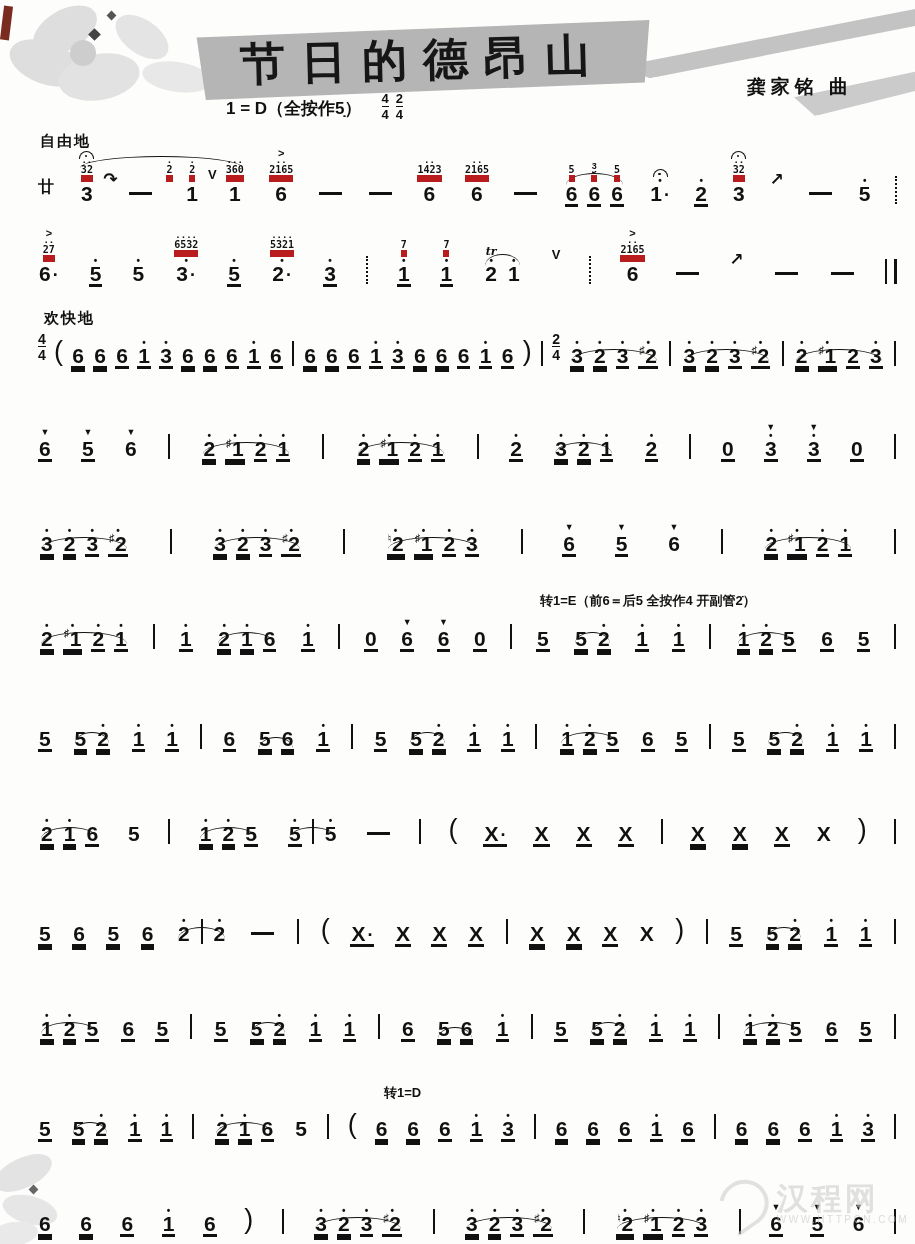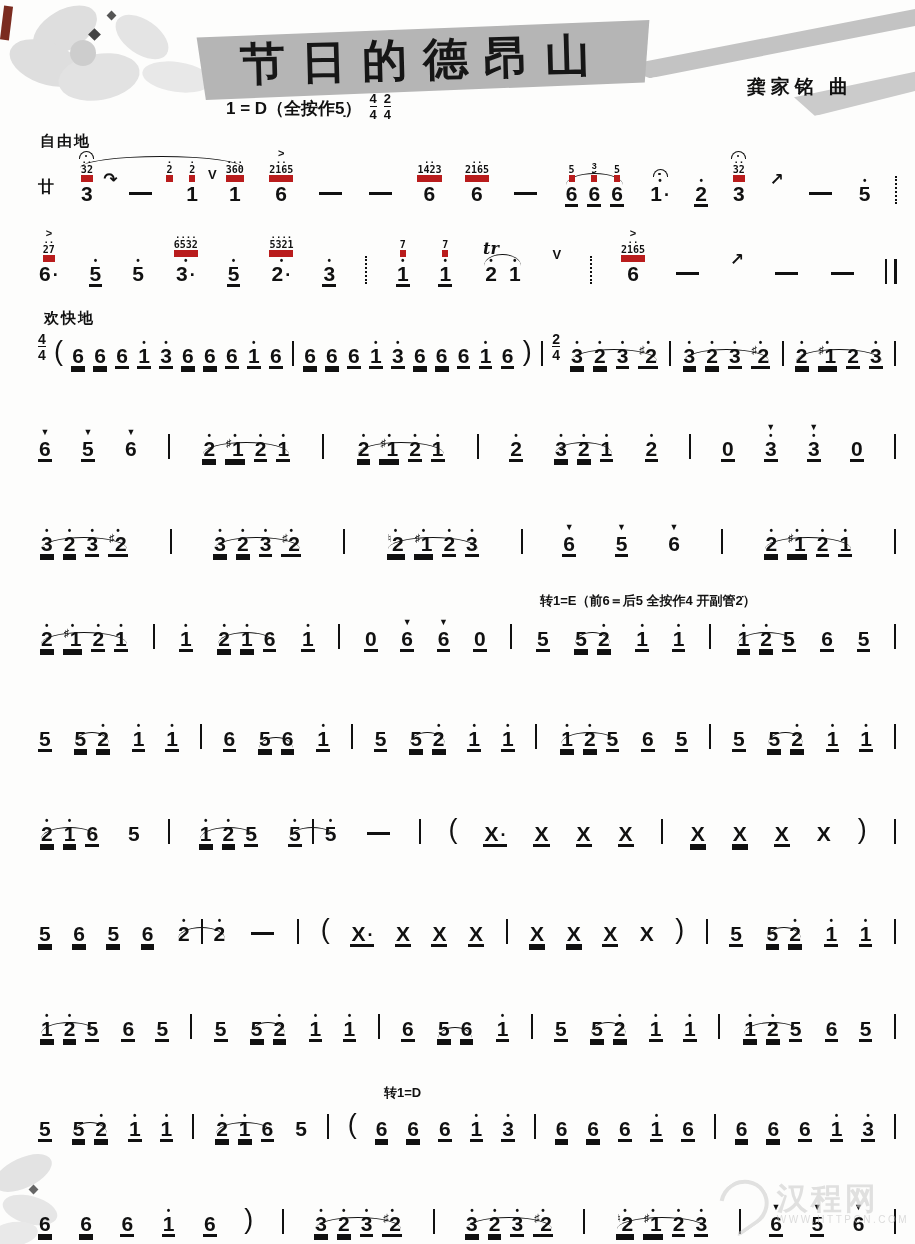--- a/index.html
+++ b/index.html
@@ -14,39 +14,39 @@
   
   .banner{position:absolute;left:192px;top:20px;width:462px;height:80px;background:#b5b5b5;
           clip-path:polygon(1% 22%,99% 0%,98% 78%,3% 100%);display:flex;align-items:center;justify-content:center;}
   .banner h1{margin:0;font-size:45px;font-weight:900;letter-spacing:16px;transform:rotate(-1.5deg);
              font-family:"DejaVu Sans",sans-serif;color:#161616;white-space:nowrap;}
   .chevA{position:absolute;right:-14px;top:24px;width:310px;height:40px;background:#c3c3c3;
          transform:skewY(-6.5deg);clip-path:polygon(0 62%,100% 0,100% 42%,10% 100%);}
   .chevB{position:absolute;right:-14px;top:86px;width:300px;height:34px;background:#cbcbcb;
          transform:skewY(-6.5deg);clip-path:polygon(55% 38%,100% 0,100% 55%,62% 100%);}
   .composer{position:absolute;right:62px;top:74px;font-size:19px;font-weight:700;letter-spacing:5px;z-index:4;}
-  .keyrow{position:absolute;left:226px;top:92px;display:flex;align-items:center;gap:8px;
+  .keyrow{position:absolute;left:226px;top:92px;display:flex;align-items:center;gap:20px;
           font-size:17px;font-weight:700;z-index:4;}
   .ts{display:inline-flex;flex-direction:column;align-items:center;font-weight:700;font-size:13px;line-height:1.05;}
   .ts .den{border-top:1.6px solid #111;padding-top:1px;}
   .tempo{position:absolute;font-size:15px;font-weight:700;letter-spacing:2px;z-index:4;}
   #tempo-free{left:40px;top:132px;}
   #tempo-lively{left:44px;top:309px;}
   .annot{position:absolute;font-size:13px;font-weight:700;z-index:5;white-space:nowrap;}
   #annot-e{left:540px;top:592px;}
   #annot-d{left:384px;top:1084px;}
 
   
   .mline{position:absolute;left:38px;right:18px;height:64px;display:flex;align-items:flex-end;
          justify-content:space-between;z-index:2;}
   .tok{display:inline-flex;flex-direction:column;align-items:center;justify-content:flex-end;min-width:13px;position:relative;}
   .marks{display:flex;align-items:flex-end;gap:2px;height:12px;margin-bottom:1px;}
   .accent{font-size:11px;font-weight:700;line-height:1;}
   .tri{font-size:9px;line-height:1;}
-  .trill{font-size:16px;font-weight:700;font-style:italic;font-family:"DejaVu Serif",serif;line-height:1;}
+  .trill{font-size:11px;font-weight:700;font-style:italic;font-family:"DejaVu Serif",serif;line-height:1;}
   .ferm{width:13px;height:7px;border:1.6px solid #111;border-bottom:none;border-radius:13px 13px 0 0;position:relative;}
   .ferm::after{content:'';position:absolute;left:4.5px;top:2.5px;width:2.5px;height:2.5px;border-radius:50%;background:#111;}
   .grace{display:flex;flex-direction:column;align-items:center;margin-bottom:1px;}
   .gd{font:700 9px "DejaVu Sans Mono",monospace;line-height:4px;height:4px;}
   .gn{font:700 10px "DejaVu Sans Mono",monospace;line-height:1.1;border-bottom:7px solid #b91c1c;}
   .octd{font-size:10px;line-height:5px;height:5px;font-weight:700;}
   .core{display:flex;align-items:baseline;font-size:21px;font-weight:700;line-height:1;padding:0 1px;}
   .core .acc{font-size:11px;align-self:flex-start;margin-right:0.5px;}
   .core .aug{font-size:18px;margin-left:2px;}
   .ul1{box-shadow:0 3px 0 #111;}

